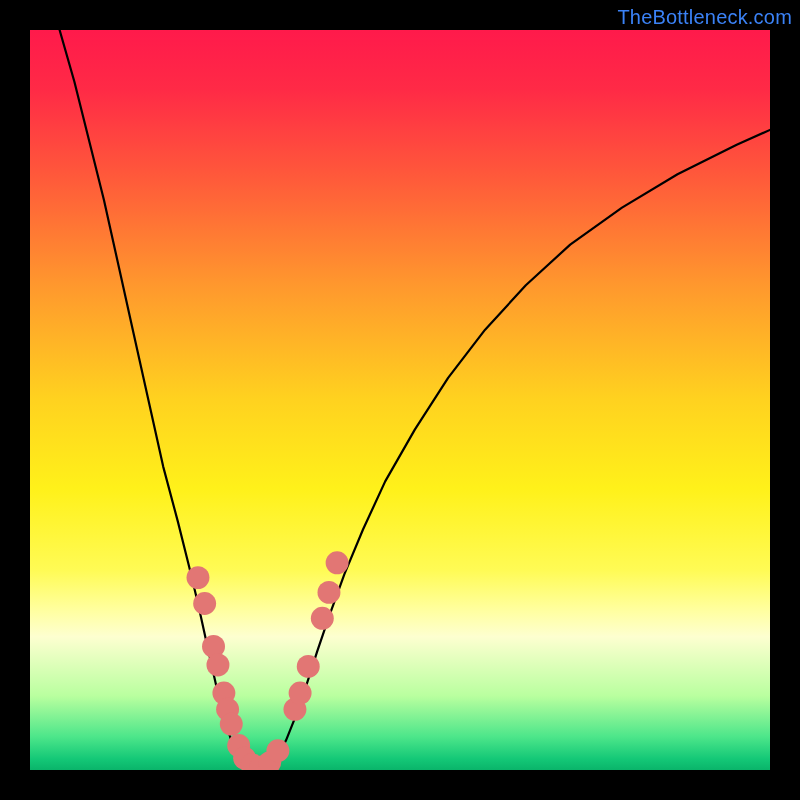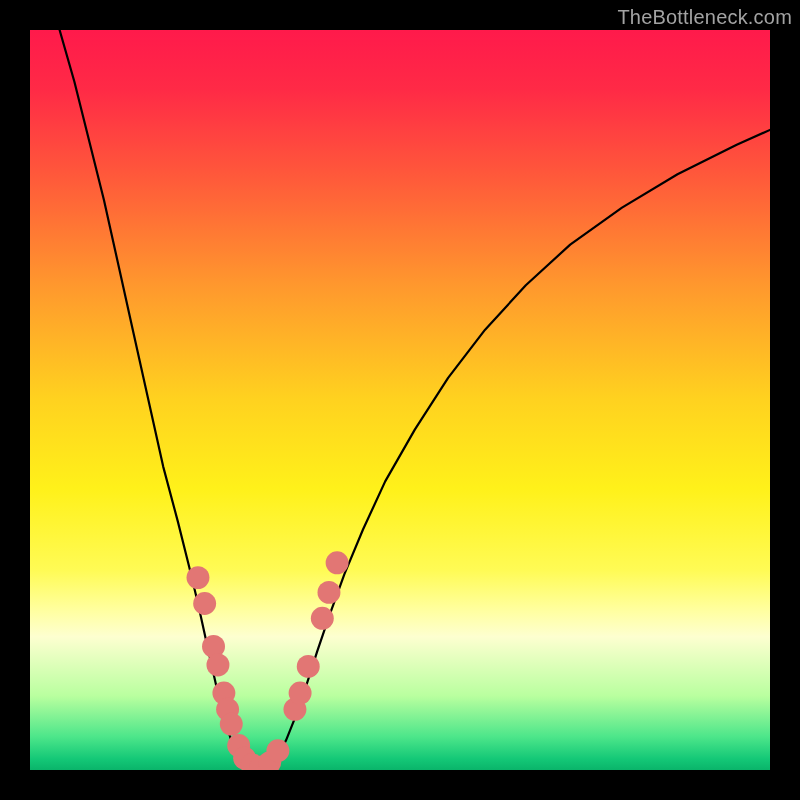--- a/index.html
+++ b/index.html
@@ -16,21 +16,21 @@
     left: 30px;
     top: 30px;
     width: 740px;
     height: 740px;
     background: #000;
   }
   .watermark {
     position: absolute;
     top: 6px;
     right: 8px;
-    color: #a3a3a3;
+    color: #3b82f6;
     font-size: 20px;
     font-weight: 400;
     letter-spacing: 0.2px;
     text-align: right;
     pointer-events: none;
   }
   svg {
     position: absolute;
     inset: 0;
     width: 100%;

